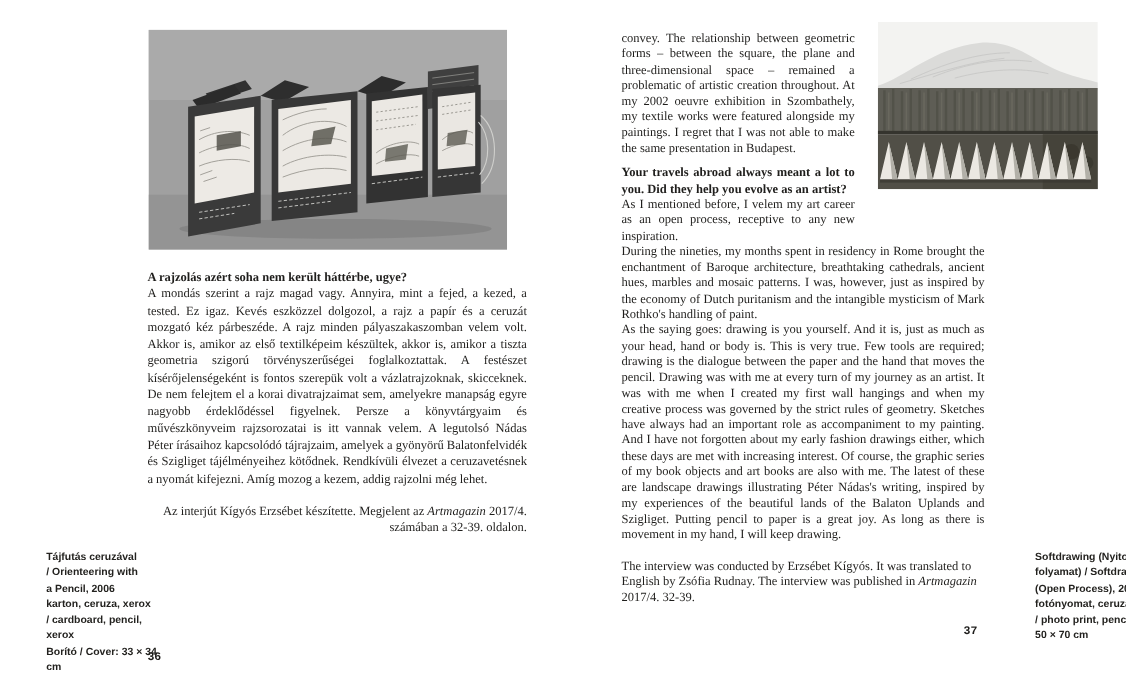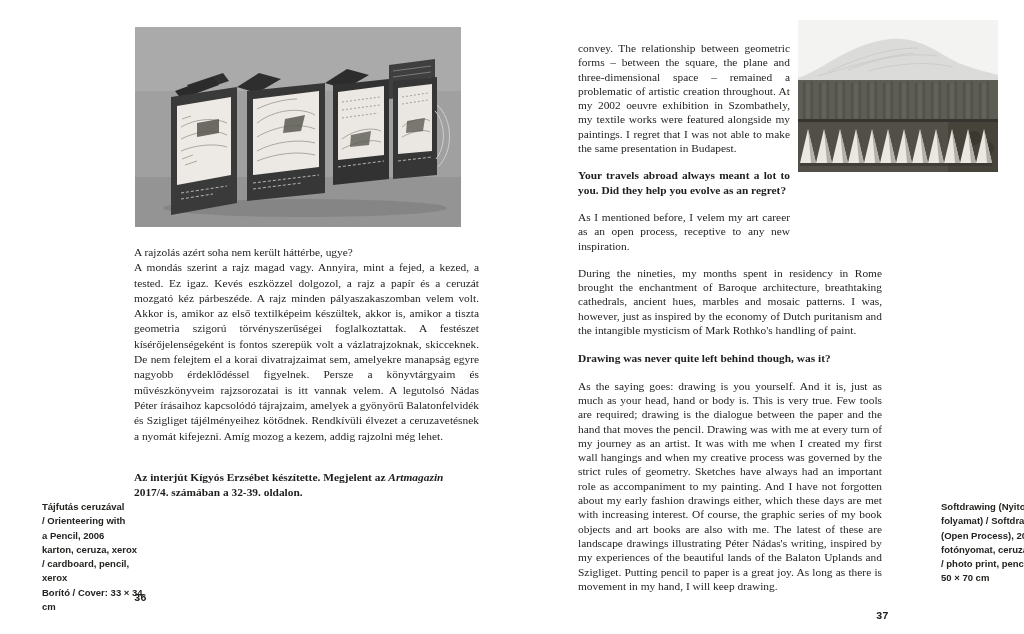--- a/index.html
+++ b/index.html
@@ -12,51 +12,51 @@
   .abs{position:absolute;}
 
   
   .photo-left{left:135px;top:27px;width:326px;height:200px;margin:0;}
   .photo-right{left:798px;top:20px;width:200px;height:152px;margin:0;}
   .photo-left svg,.photo-right svg{display:block;width:100%;height:100%;}
 
   
   .left-text{left:134px;top:245px;width:345px;}
   .left-text h2{
-    margin:0;font-size:11.4px;line-height:15.3px;font-weight:400;
+    margin:0;font-size:11.4px;line-height:15.3px;font-weight:700;
   }
   .left-text p{
     margin:0;font-size:11.4px;line-height:15.3px;text-align:justify;
   }
-  .left-text .credit{margin-top:26px;text-align:left;font-weight:bold;}
+  .left-text .credit{margin-top:14px;text-align:right;}
 
   
   .right-text{left:565px;top:28px;width:330px;}
   .right-text p{
-    margin:13px;font-size:11.4px;line-height:14.3px;text-align:justify;
+    margin:0;font-size:11.4px;line-height:14.3px;text-align:justify;
   }
   .right-text .narrow{width:212px;}
   .right-text .q{font-weight:700;margin-top:8px;}
   .right-text .q2{font-weight:700;margin-top:14px;}
   .right-text .credit{margin-top:14px;text-align:left;}
 
   
   .caption{
     font-family:"Liberation Sans","DejaVu Sans",sans-serif;
     font-size:9.5px;line-height:14.3px;font-weight:700;color:#23221f;
     white-space:pre-line;
   }
   .caption-left{left:24px;top:500px;width:112px;margin-left:18px;}
   .caption-right{left:903px;top:500px;width:112px;margin-left:38px;}
   .pagenum{
     font-family:Liberation Mono, monospace;
     font-size:10.5px;font-weight:700;color:#1c1b19;
   }
   .pn-left{left:134px;top:592px;}
-  .pn-right{left:876px;top:610px;text-align:center;}
+  .pn-right{left:876px;top:568px;text-align:center;}
 </style>
 </head>
 <body>
 
 <div>
 
   <figure class="abs photo-left">
     <svg viewBox="0 0 326 200" xmlns="http://www.w3.org/2000/svg">
       <rect x="0" y="0" width="326" height="200" fill="#a0a0a0"></rect>
       <rect x="0" y="0" width="326" height="64" fill="#adadad" opacity="0.75"></rect>
@@ -134,25 +134,25 @@
       <circle cx="190" cy="128" r="6" fill="#38362d" opacity="0.7"></circle>
       <rect x="2" y="140" width="192" height="6" fill="#38362f" opacity="0.65"></rect>
 
       <path d="M2,143 L10,109 L18,143 L26,109 L34,143 L42,109 L50,143 L58,109 L66,143 L74,109 L82,143 L90,109 L98,143 L106,109 L114,143 L122,109 L130,143 L138,109 L146,143 L154,109 L162,143 L170,109 L178,143 L186,109 L194,143 Z" fill="#ebe8e2"></path>
       <path d="M10,109 L18,143 L13,143 Z M26,109 L34,143 L29,143 Z M42,109 L50,143 L45,143 Z M58,109 L66,143 L61,143 Z M74,109 L82,143 L77,143 Z M90,109 L98,143 L93,143 Z M106,109 L114,143 L109,143 Z M122,109 L130,143 L125,143 Z M138,109 L146,143 L141,143 Z M154,109 L162,143 L157,143 Z M170,109 L178,143 L173,143 Z M186,109 L194,143 L189,143 Z" fill="#b2b0a8"></path>
     </svg>
   </figure>
 
   <section class="abs right-text">
     <p class="narrow">convey. The relationship between geometric forms – between the square, the plane and three-dimensional space – remained a problematic of artistic creation throughout. At my 2002 oeuvre exhibition in Szombathely, my textile works were featured alongside my paintings. I regret that I was not able to make the same presentation in Budapest.</p>
-    <p class="narrow q">Your travels abroad always meant a lot to you. Did they help you evolve as an regret?</p>
+    <p class="narrow q">Your travels abroad always meant a lot to you. Did they help you evolve as an artist?</p>
     <p class="narrow">As I mentioned before, I velem my art career as an open process, receptive to any new inspiration.</p>
     <p>During the nineties, my months spent in residency in Rome brought the enchantment of Baroque architecture, breathtaking cathedrals, ancient hues, marbles and mosaic patterns. I was, however, just as inspired by the economy of Dutch puritanism and the intangible mysticism of Mark Rothko's handling of paint.</p>
-    <p class="q2">Drawing was never quite left behind though, was it?</p>
     <p>As the saying goes: drawing is you yourself. And it is, just as much as your head, hand or body is. This is very true. Few tools are required; drawing is the dialogue between the paper and the hand that moves the pencil. Drawing was with me at every turn of my journey as an artist. It was with me when I created my first wall hangings and when my creative process was governed by the strict rules of geometry. Sketches have always had an important role as accompaniment to my painting. And I have not forgotten about my early fashion drawings either, which these days are met with increasing interest. Of course, the graphic series of my book objects and art books are also with me. The latest of these are landscape drawings illustrating Péter Nádas's writing, inspired by my experiences of the beautiful lands of the Balaton Uplands and Szigliget. Putting pencil to paper is a great joy. As long as there is movement in my hand, I will keep drawing.</p>
+    <p class="credit"><span>The interview was conducted by Erzsébet Kígyós. It was translated to English by Zsófia Rudnay. The interview was published in </span><i>Artmagazin</i><span> 2017/4. 32-39.</span></p>
   </section>
 
   <div class="abs caption caption-right">Softdrawing (Nyitott
 folyamat) / Softdrawing
 (Open Process), 2001
 fotónyomat, ceruza
 / photo print, pencil
 50 × 70 cm</div>
   <div class="abs pagenum pn-right">37</div>
 

